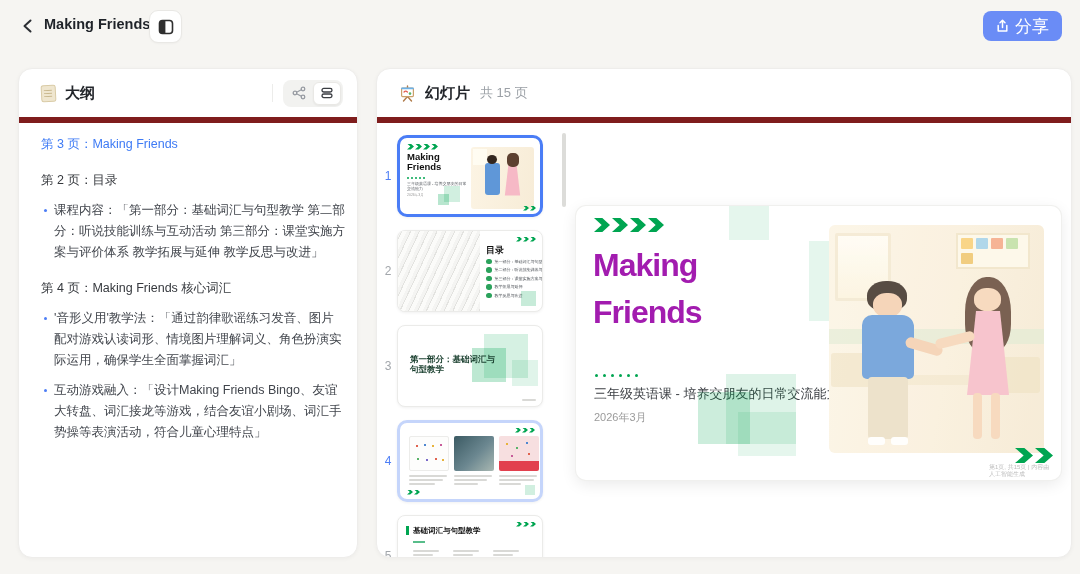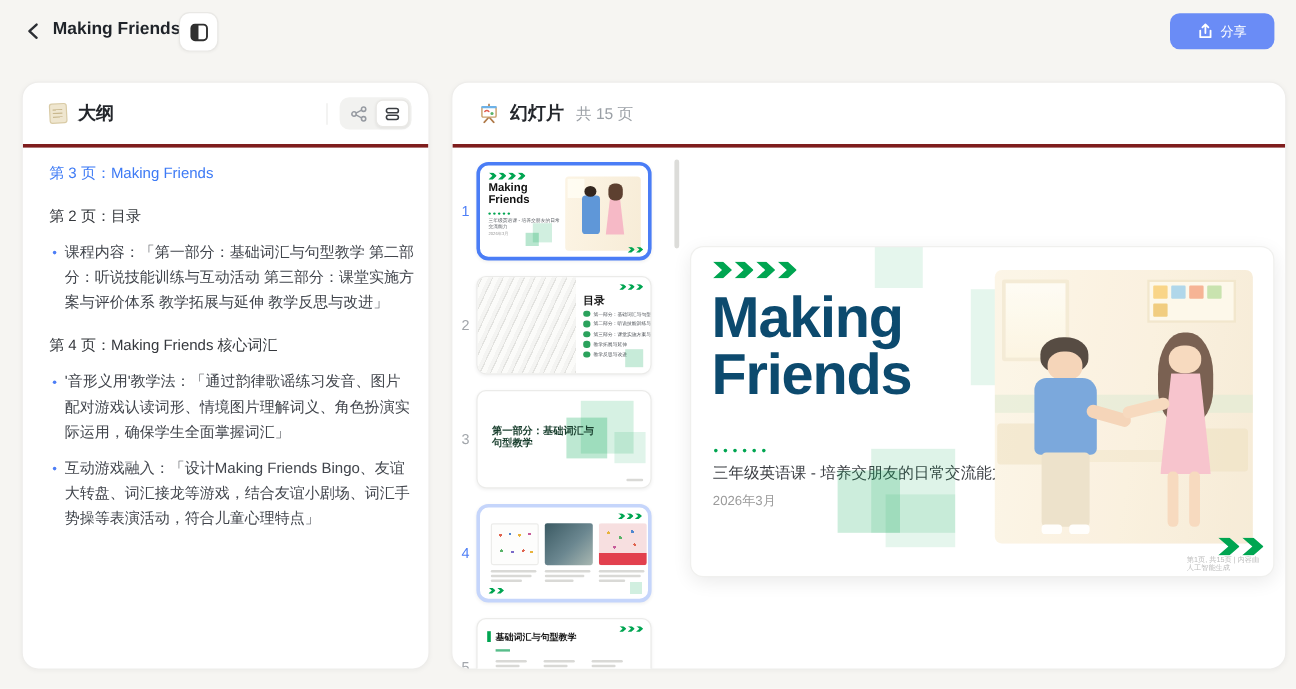--- a/index.html
+++ b/index.html
@@ -3,26 +3,26 @@
 <meta charset="utf-8">
 <style>
   html,body{margin:0;padding:0;}
   body{width:1080px;height:574px;background:#f6f5f2;overflow:hidden;position:relative;
        font-family:"Liberation Sans","DejaVu Sans",sans-serif;-webkit-font-smoothing:antialiased;}
   
   .topbar{position:absolute;left:0;top:0;width:1080px;height:52px;}
   .back-btn{position:absolute;left:16px;top:14px;width:24px;height:24px;display:flex;align-items:center;justify-content:center;cursor:pointer;}
   .doc-title{position:absolute;left:44px;top:16px;font-size:14.5px;font-weight:700;color:#1f2329;}
   .layout-btn{position:absolute;left:149px;top:10px;width:31px;height:31px;background:#fff;border:1px solid #e9e8e5;border-radius:9px;display:flex;align-items:center;justify-content:center;box-shadow:0 1px 2px rgba(0,0,0,.03);}
-  .share-btn{position:absolute;right:18px;top:11px;height:30px;padding:0 23px;background:#6a8cf6;border:none;border-radius:8px;color:#fff;font-size:11px;display:flex;align-items:center;gap:6px;font-family:inherit;}
+  .share-btn{position:absolute;right:18px;top:11px;height:30px;padding:0 13px;background:#6a8cf6;border:none;border-radius:8px;color:#fff;font-size:17px;display:flex;align-items:center;gap:6px;font-family:inherit;}
   
   .card{position:absolute;background:#fff;border:1px solid #eeedeb;border-radius:14px;box-shadow:0 1px 4px rgba(0,0,0,.04);overflow:hidden;}
   .card-outline{left:18px;top:68px;width:338px;height:488px;}
   .card-slides{left:376px;top:68px;width:694px;height:488px;}
-  .panel-header{position:absolute;left:0;top:0;right:0;height:54px;display:flex;align-items:center;padding:0 14px 0 22px;border-bottom:3px solid #7f1d1d;box-sizing:border-box;}
+  .panel-header{position:absolute;left:0;top:0;right:0;height:54px;display:flex;align-items:center;padding:0 14px 0 22px;border-bottom:6px solid #7f1d1d;box-sizing:border-box;}
   .panel-title{font-size:15px;font-weight:700;color:#23262b;margin-left:9px;}
   .panel-count{font-size:13px;color:#9ba0a6;margin-left:10px;}
   .spacer{flex:1;}
   .vdiv{width:1px;height:18px;background:#ececea;margin-right:10px;}
   .seg{display:flex;background:#f2f2f0;border-radius:8px;padding:2px;}
   .seg-btn{width:28px;height:23px;display:flex;align-items:center;justify-content:center;border-radius:6px;}
   .seg-btn.sel{background:#fff;border:1px solid #e9e8e5;box-shadow:0 1px 2px rgba(0,0,0,.05);box-sizing:border-box;}
   
   .memo-ic{width:13px;height:15px;background:#efe6cf;border:1px solid #d9cba6;border-radius:2.5px;transform:rotate(-3deg);
     background-image:linear-gradient(#c9b88e 1px,transparent 1px),linear-gradient(#c9b88e 1px,transparent 1px),linear-gradient(#c9b88e 1px,transparent 1px);
@@ -51,21 +51,21 @@
   
   .mini-title{font-weight:700;color:#111;}
   .bar{background:#d9d9d6;height:2px;border-radius:1px;}
   .stripes{background:repeating-linear-gradient(115deg,#f4f4f2 0 3px,#e3e3e0 3px 4px,#fbfbf9 4px 8px);}
   .toc-row{display:flex;align-items:center;gap:3px;margin-bottom:3px;}
   .toc-dot{width:5.5px;height:5.5px;border-radius:50%;background:#2ba25c;flex:none;}
   .toc-txt{font-size:4px;color:#4a4f55;white-space:nowrap;}
   
   .preview{position:absolute;left:199px;top:137px;width:485px;height:274px;background:#fff;border-radius:10px;
            box-shadow:0 0 0 1px #f0f0ee,0 4px 16px rgba(0,0,0,.09);}
-  .pv-title{position:absolute;left:17px;top:36px;font-size:48px;line-height:47px;font-weight:700;letter-spacing:-1px;color:#0c4a6e;}
+  .pv-title{position:absolute;left:17px;top:36px;font-size:32px;line-height:47px;font-weight:700;letter-spacing:-1px;color:#a21caf;}
   .dotrow{position:absolute;left:19px;top:168px;display:flex;gap:5px;}
   .dot{width:3px;height:3px;border-radius:50%;background:#00a551;}
   .pv-sub{position:absolute;left:18px;top:179px;font-size:13px;color:#3d4045;}
   .pv-date{position:absolute;left:18px;top:204px;font-size:11px;color:#9b9b9b;}
   .pv-footer{position:absolute;right:8px;bottom:2px;display:flex;flex-direction:column;align-items:flex-end;}
   .pv-foot-txt{width:64px;font-size:6px;line-height:7px;color:#bcbcbc;text-align:left;margin-top:1px;}
   
   .photo{position:absolute;left:253px;top:19px;width:215px;height:228px;border-radius:6px;overflow:hidden;
          background:linear-gradient(100deg,#fcf5e6,#f9efdc 55%,#f5e9d2);}
   .ph-window{position:absolute;left:6px;top:8px;width:50px;height:62px;background:linear-gradient(#fffef8,#fdf5df);border:3px solid #f2e7cf;border-radius:2px;opacity:.9;}

